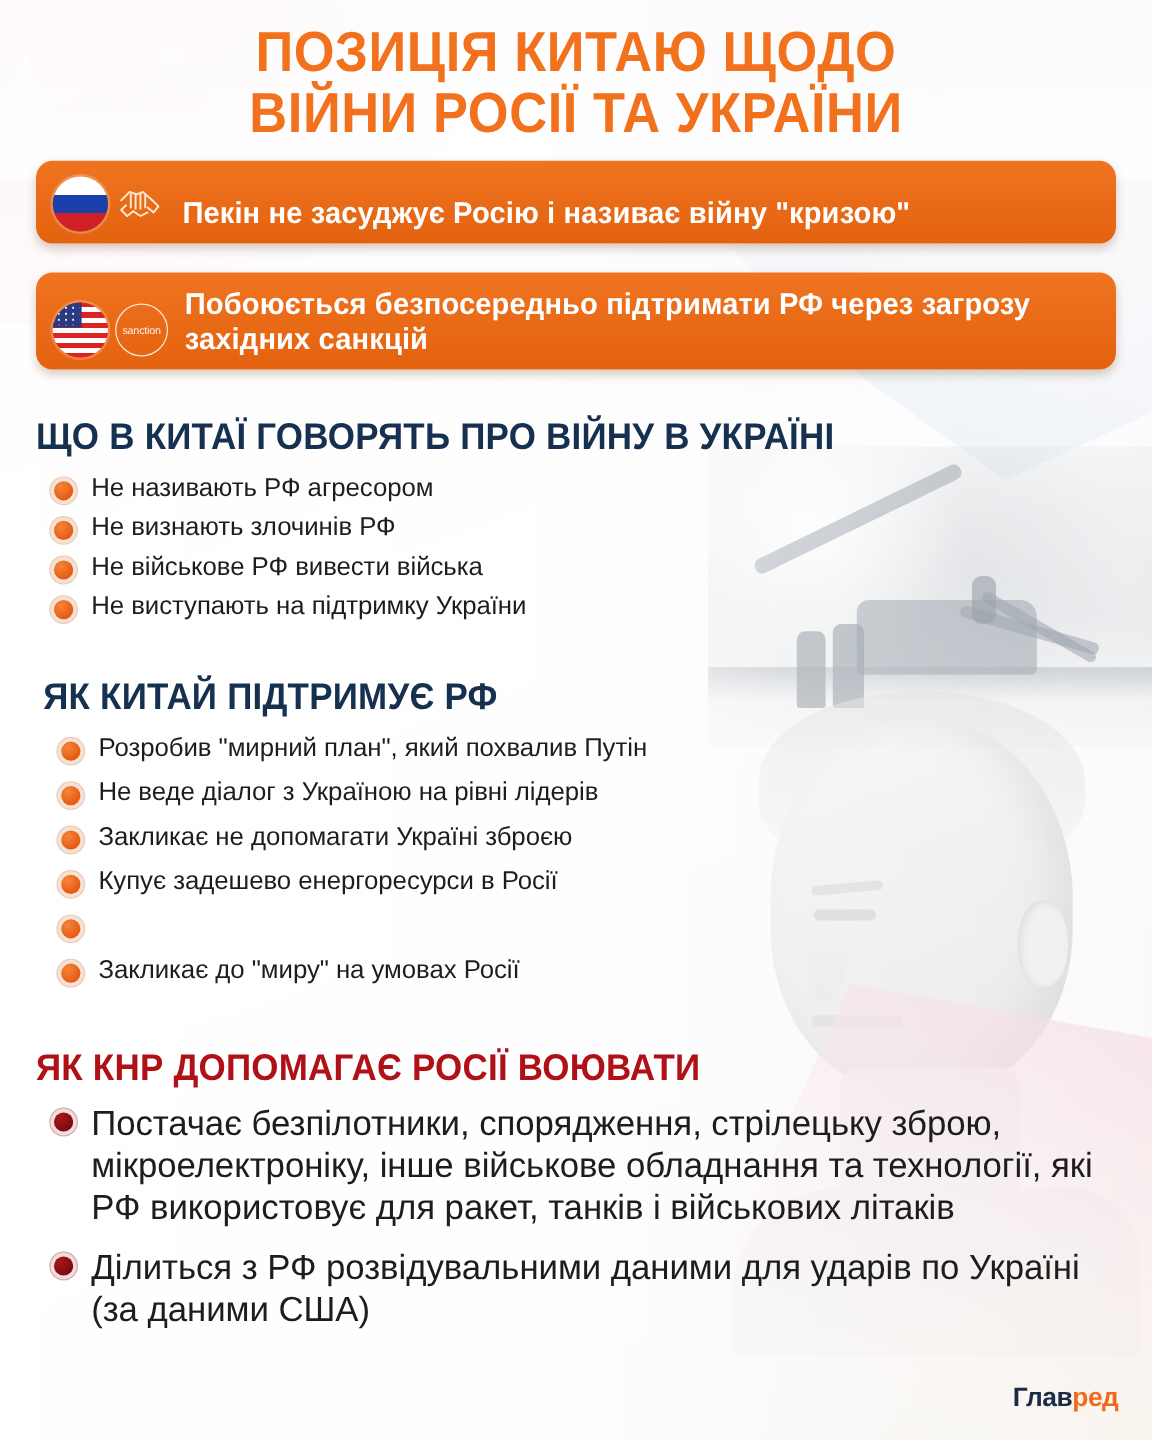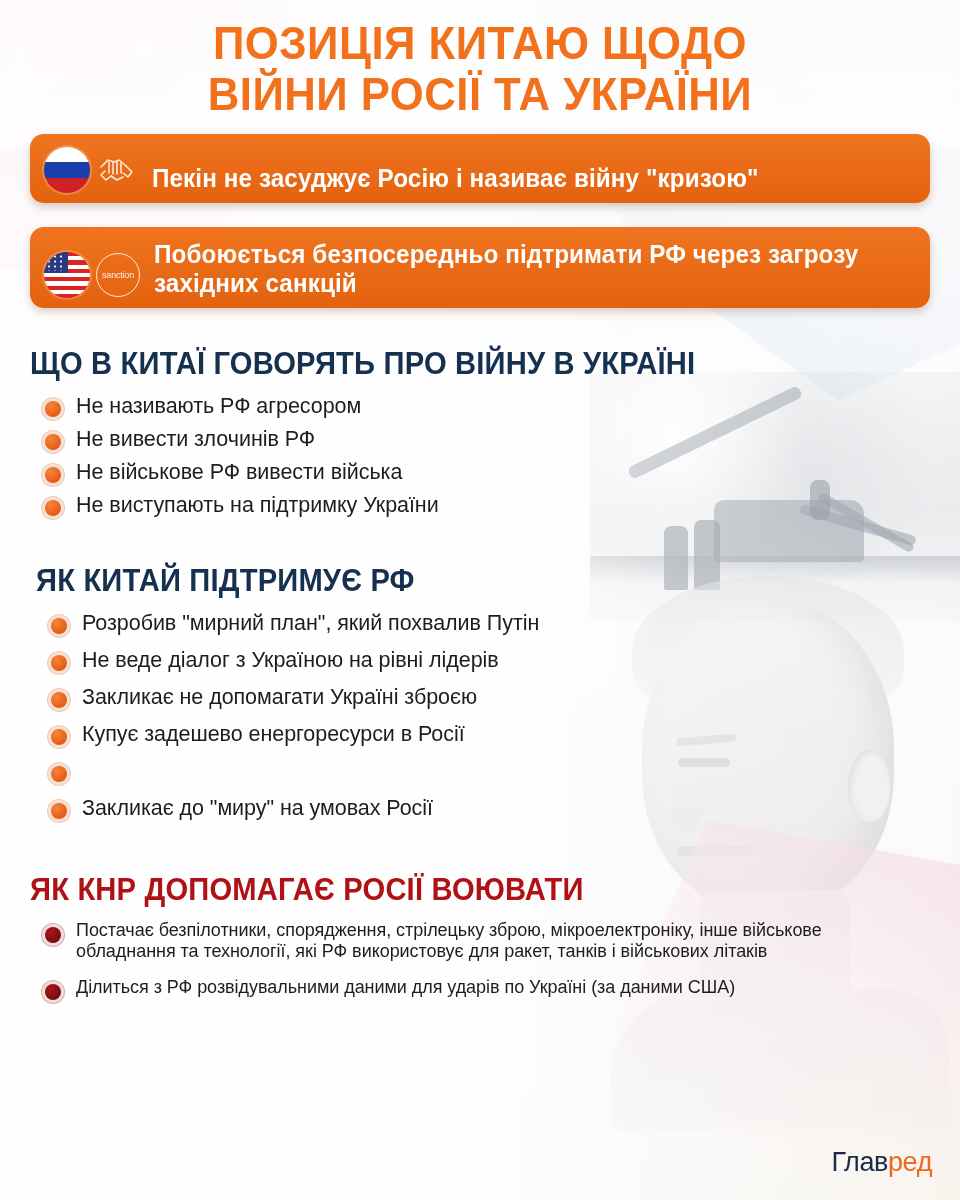--- a/index.html
+++ b/index.html
@@ -292,32 +292,32 @@
     box-shadow: 0 0 0 1px rgba(170,70,70,.45);
   }
   .dot-red::after { background: radial-gradient(circle at 35% 30%, #a8151b, #790a10 75%); }
 
   .bullet-text {
     color: #1d1d1d;
     font-size: 21.5px;
     line-height: 1.2;
     letter-spacing: -.05px;
   }
-  .sec-red .bullet-text { font-size: 18px; line-height: 1.22; }
+  .sec-red .bullet-text { font-size: 29px; line-height: 1.22; }
 
   ul.bullets.roomy li { margin-bottom: 11px; }
   ul.bullets.red-list li { margin-bottom: 14px; }
 
   
   .logo {
     position: absolute;
     right: 28px;
     bottom: 22px;
-    font-size: 27px;
-    font-weight: 400;
+    font-size: 22px;
+    font-weight: 700;
     letter-spacing: -.4px;
     z-index: 6;
   }
   .logo .a { color: #1b2b45; }
   .logo .b { color: #f0691c; }
 </style>
 </head>
 <body>
 
 <div class="poster">
@@ -402,21 +402,21 @@
 
     <div class="section sec-navy s1-wrap">
       <h2 class="section-title">ЩО В КИТАЇ ГОВОРЯТЬ ПРО ВІЙНУ В УКРАЇНІ</h2>
       <ul class="bullets">
         <li>
           <span class="dot dot-orange"></span>
           <span class="bullet-text">Не називають РФ агресором</span>
         </li>
         <li>
           <span class="dot dot-orange"></span>
-          <span class="bullet-text">Не вивести злочинів РФ</span>
+          <span class="bullet-text">Не визнають злочинів РФ</span>
         </li>
         <li>
           <span class="dot dot-orange"></span>
           <span class="bullet-text">Не військове РФ вивести війська</span>
         </li>
         <li>
           <span class="dot dot-orange"></span>
           <span class="bullet-text">Не виступають на підтримку України</span>
         </li>
       </ul>

